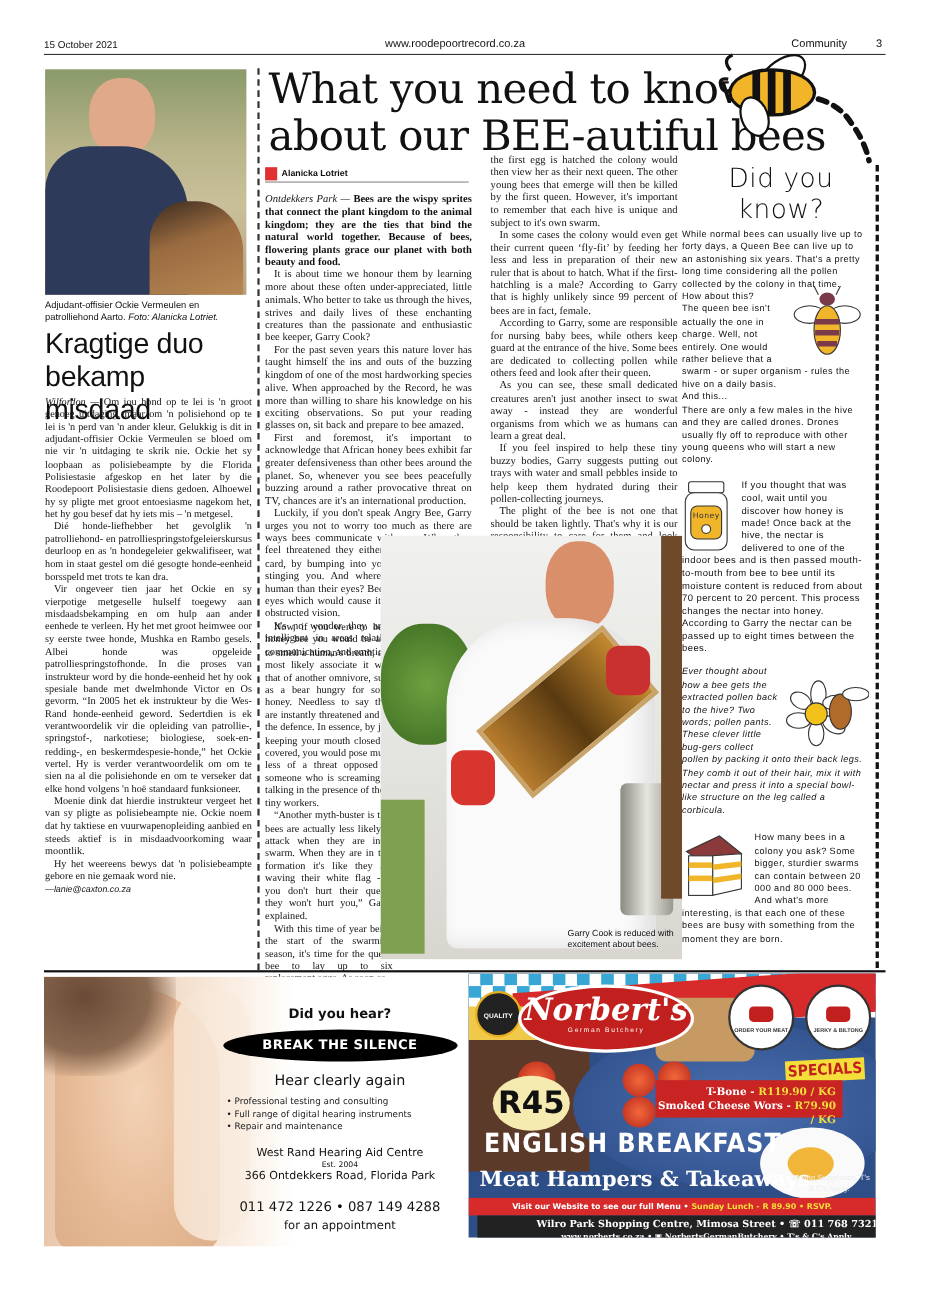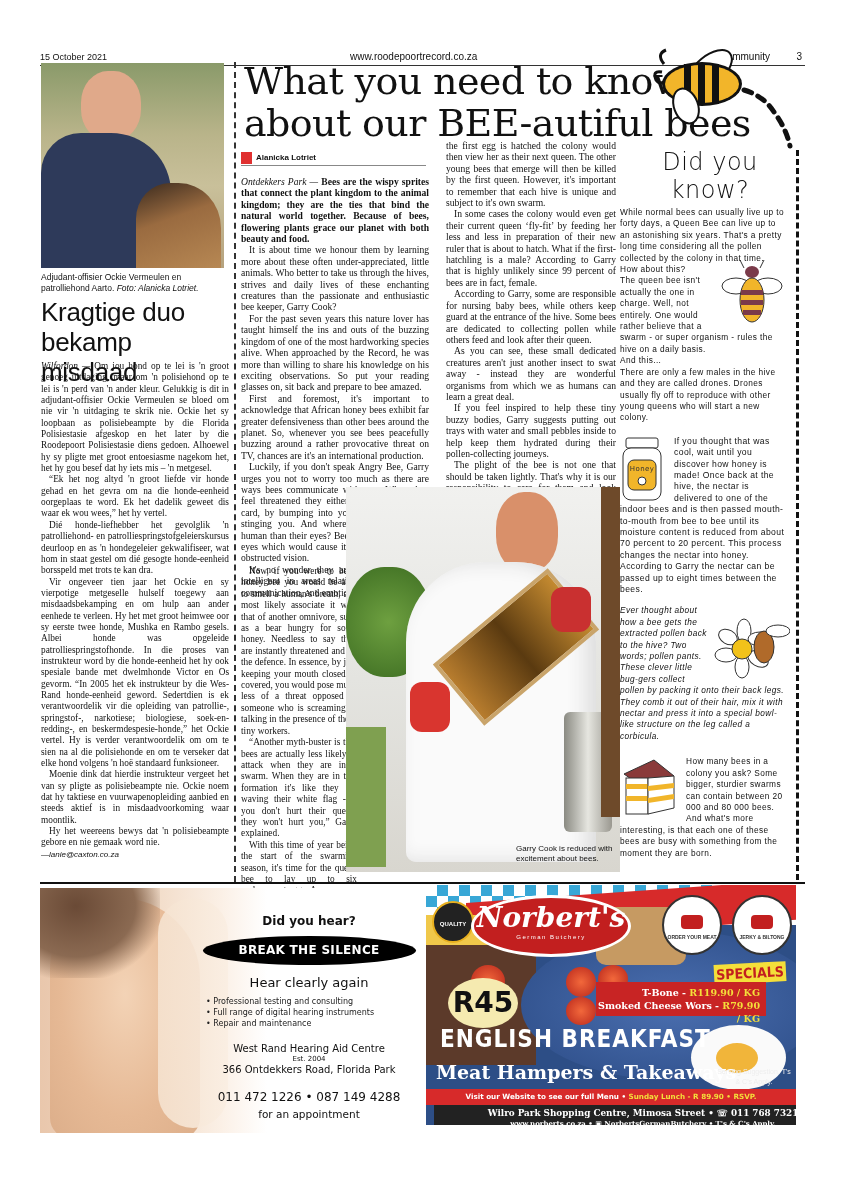--- a/index.html
+++ b/index.html
@@ -1,17 +1,17 @@
 <!DOCTYPE html>
 <html><head>
 <meta charset="utf-8">
 <style>
 *{box-sizing:border-box;margin:0;padding:0;}
 body{width:842px;height:1191px;background:#fff;position:relative;overflow:hidden;font-family:"Liberation Serif",serif;color:#111;}
-.hdr{position:absolute;top:16px;left:40px;width:765px;height:50px;}
+.hdr{position:absolute;top:0;left:40px;width:765px;height:50px;}
 .hdr .date{position:absolute;left:0;top:36px;font:9px "Liberation Sans",sans-serif;}
 .hdr .url{position:absolute;left:310px;top:35px;font:10px "Liberation Sans",sans-serif;}
 .hdr .sec{position:absolute;right:35px;top:35px;font:10px "Liberation Sans",sans-serif;}
 .hdr .pg{position:absolute;right:3px;top:35px;font:10px "Liberation Sans",sans-serif;}
 .hdr .rule{position:absolute;left:0;top:49px;width:765px;height:1px;background:#333;}
 .photo{position:absolute;overflow:hidden;}
 .cap{font:8.5px "Liberation Sans",sans-serif;line-height:11px;}
 .cap i{font-style:italic;}
 .k-head{position:absolute;left:41px;top:297px;width:190px;font:300 26px "Liberation Sans",sans-serif;line-height:30px;letter-spacing:-0.3px;}
 .col{position:absolute;font-size:9.6px;line-height:11.4px;text-align:justify;}
@@ -88,21 +88,20 @@
   <div style="position:absolute;left:0;top:70px;width:130px;height:140px;border-radius:40px 60px 0 0;background:#2e3a5a;"></div>
   <div style="position:absolute;left:95px;top:120px;width:85px;height:90px;border-radius:40% 50% 0 0;background:linear-gradient(160deg,#3a2a1e,#9a6b40 40%,#b98a55);"></div>
 </div>
 <div class="cap" style="position:absolute;left:41px;top:272px;width:190px;">
   <span>Adjudant-offisier Ockie Vermeulen en patrolliehond Aarto.</span>
   <i>Foto: Alanicka Lotriet.</i>
 </div>
 <div class="k-head">Kragtige duo bekamp misdaad</div>
 <div class="col" style="left:41px;top:361px;width:188px;font-size:9.3px;line-height:11.35px;">
   <p class="first"><i>Wilfordon —</i> <span>Om jou hond op te lei is 'n groot genoeg uitdaging, maar om 'n polisiehond op te lei is 'n perd van 'n ander kleur. Gelukkig is dit in adjudant-offisier Ockie Vermeulen se bloed om nie vir 'n uitdaging te skrik nie. Ockie het sy loopbaan as polisiebeampte by die Florida Polisiestasie afgeskop en het later by die Roodepoort Polisiestasie diens gedoen. Alhoewel hy sy pligte met groot entoesiasme nagekom het, het hy gou besef dat hy iets mis – 'n metgesel.</span></p>
-  <p>“Ek het nog altyd 'n groot liefde vir honde gehad en het gevra om na die honde-eenheid oorgeplaas te word. Ek het dadelik geweet dis waar ek wou wees,” het hy vertel.</p>
   <p>Dié honde-liefhebber het gevolglik 'n patrolliehond- en patrolliespringstofgeleierskursus deurloop en as 'n hondegeleier gekwalifiseer, wat hom in staat gestel om dié gesogte honde-eenheid borsspeld met trots te kan dra.</p>
   <p>Vir ongeveer tien jaar het Ockie en sy vierpotige metgeselle hulself toegewy aan misdaadsbekamping en om hulp aan ander eenhede te verleen. Hy het met groot heimwee oor sy eerste twee honde, Mushka en Rambo gesels. Albei honde was opgeleide patrolliespringstofhonde. In die proses van instrukteur word by die honde-eenheid het hy ook spesiale bande met dwelmhonde Victor en Os gevorm. “In 2005 het ek instrukteur by die Wes-Rand honde-eenheid geword. Sedertdien is ek verantwoordelik vir die opleiding van patrollie-, springstof-, narkotiese; biologiese, soek-en-redding-, en beskermdespesie-honde,” het Ockie vertel. Hy is verder verantwoordelik om om te sien na al die polisiehonde en om te verseker dat elke hond volgens 'n hoë standaard funksioneer.</p>
   <p>Moenie dink dat hierdie instrukteur vergeet het van sy pligte as polisiebeampte nie. Ockie noem dat hy taktiese en vuurwapenopleiding aanbied en steeds aktief is in misdaadvoorkoming waar moontlik.</p>
   <p>Hy het weereens bewys dat 'n polisiebeampte gebore en nie gemaak word nie.</p>
   <div class="sig">—lanie@caxton.co.za</div>
 </div>
 
 <div class="vdash"></div>
 
 <div class="title">

